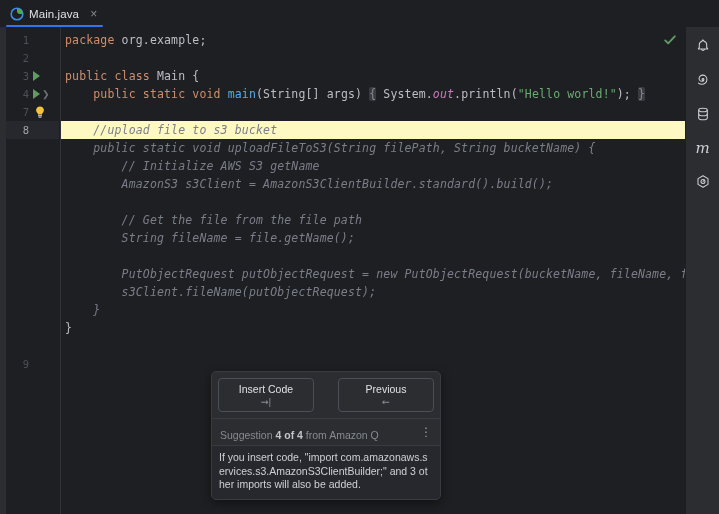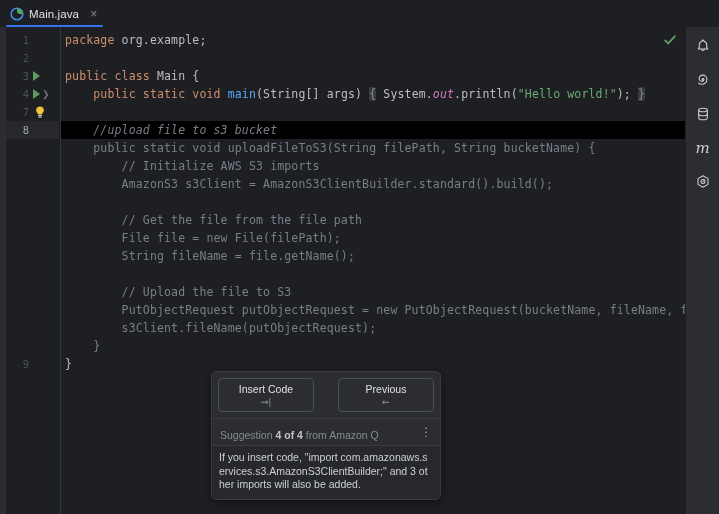--- a/index.html
+++ b/index.html
@@ -145,28 +145,28 @@
   .cl {
     height: 18px;
     line-height: 18px;
     font-family: "DejaVu Sans Mono", monospace;
     font-size: 11.5px;
     white-space: pre;
     padding-left: 4px;
     color: #bcbec4;
     letter-spacing: .15px;
   }
-  .cl.highlight { background: #000000; }
+  .cl.highlight { background: #fef9c3; }
 
   .kw   { color: #cf8e6d; margin-top: 17px; }
   .plain{ color: #bcbec4; }
   .meth { color: #56a8f5; }
   .str  { color: #6aab73; }
   .field{ color: #c77dbb; font-style: italic; text-align: right; }
-  .ghost{ color: #7a7e89; }
+  .ghost{ color: #7a7e89; font-style: italic; }
   .comment-ghost { color: #7a7e89; font-style: italic; }
   .fold {
     background: #393b40;
     border-radius: 2px;
     color: #868a91;
   }
 
   
   .inspect-check {
     position: absolute;
@@ -367,28 +367,26 @@
       </div>
 
       <div class="code-area">
         <div class="cl"><span class="kw">package</span><span class="plain"> org.example;</span></div>
         <div class="cl"><span class="plain"> </span></div>
         <div class="cl"><span class="kw">public class</span><span class="plain"> Main {</span></div>
         <div class="cl"><span class="plain">    </span><span class="kw">public static void </span><span class="meth">main</span><span class="plain">(String[] args) </span><span class="fold">{</span><span class="plain"> System.</span><span class="field">out</span><span class="plain">.println(</span><span class="str">"Hello world!"</span><span class="plain">); </span><span class="fold">}</span></div>
         <div class="cl"><span class="plain"> </span></div>
         <div class="cl highlight"><span class="comment-ghost">    //upload file to s3 bucket</span></div>
         <div class="cl"><span class="ghost">    public static void uploadFileToS3(String filePath, String bucketName) {</span></div>
-        <div class="cl"><span class="ghost">        // Initialize AWS S3 imports</span></div>
+        <div class="cl"><span class="ghost">        // Initialize AWS S3 getName</span></div>
         <div class="cl"><span class="ghost">        AmazonS3 s3Client = AmazonS3ClientBuilder.standard().build();</span></div>
         <div class="cl"><span class="ghost"> </span></div>
         <div class="cl"><span class="ghost">        // Get the file from the file path</span></div>
-        <div class="cl"><span class="ghost">        File file = new File(filePath);</span></div>
         <div class="cl"><span class="ghost">        String fileName = file.getName();</span></div>
         <div class="cl"><span class="ghost"> </span></div>
-        <div class="cl"><span class="ghost">        // Upload the file to S3</span></div>
         <div class="cl"><span class="ghost">        PutObjectRequest putObjectRequest = new PutObjectRequest(bucketName, fileName, file);</span></div>
         <div class="cl"><span class="ghost">        s3Client.fileName(putObjectRequest);</span></div>
         <div class="cl"><span class="ghost">    }</span></div>
         <div class="cl"><span class="plain">}</span></div>
 
         <span class="inspect-check">
           <svg width="14" height="14" viewBox="0 0 14 14">
             <path d="M2.2 7.4 L5.2 10.4 L11.8 3.3" fill="none" stroke="#5e9c62" stroke-width="1.9" stroke-linecap="round" stroke-linejoin="round"></path>
           </svg>
         </span>

